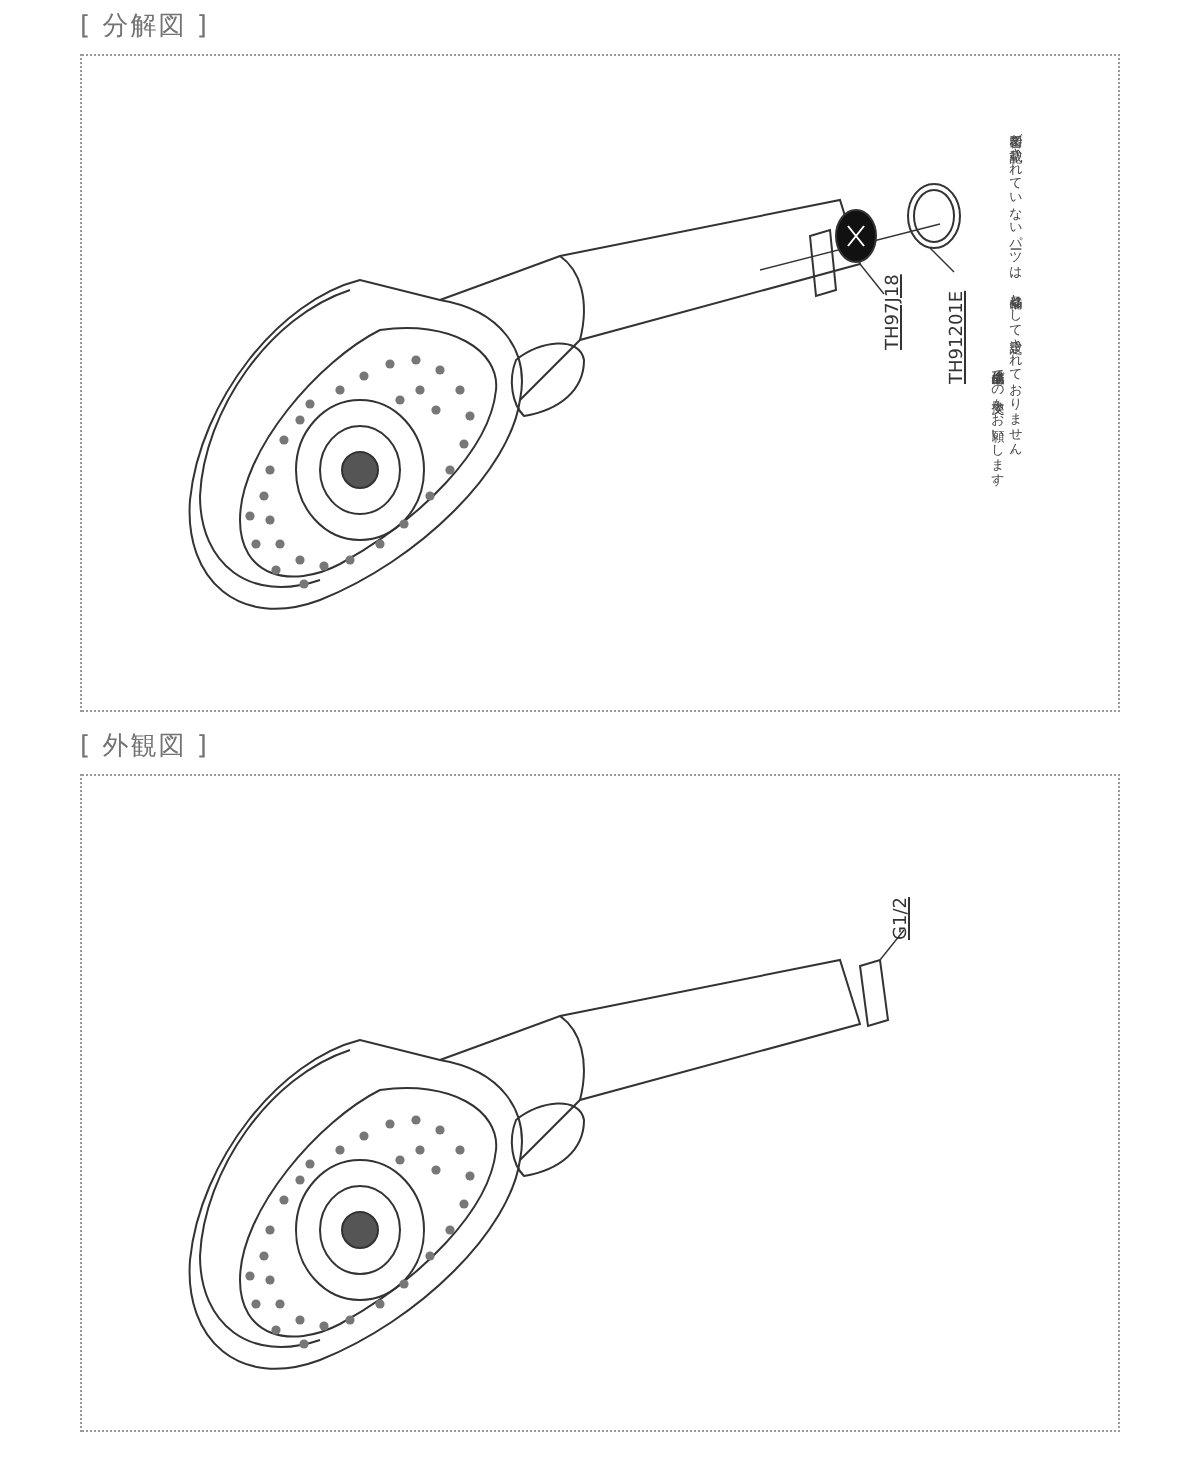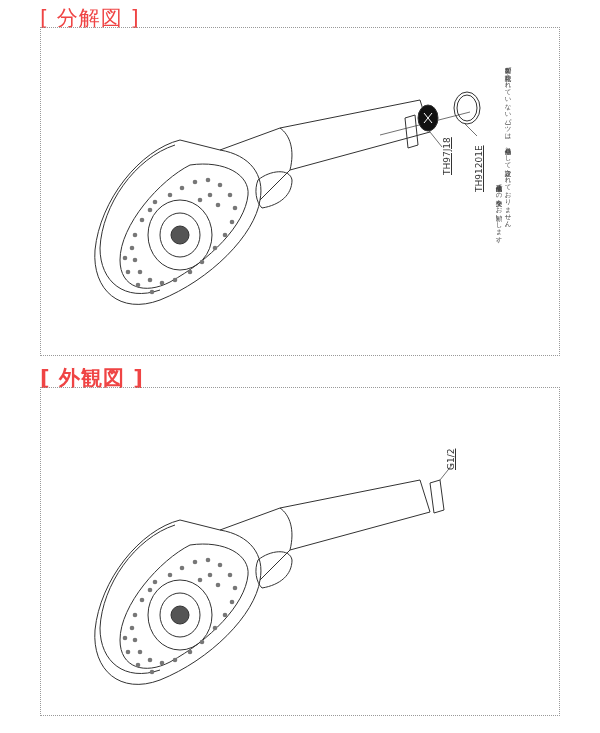--- a/index.html
+++ b/index.html
@@ -1,31 +1,31 @@
 <!DOCTYPE html>
 <html><head>
 <meta charset="utf-8">
 <style>
   html,body{margin:0;padding:0;background:#fff;}
   body{width:600px;height:733px;position:relative;overflow:hidden;font-family:"DejaVu Sans",sans-serif;color:#222;}
-  .section-title{position:absolute;left:40px;font-size:21px;letter-spacing:1px;color:#ef4444;}
+  .section-title{position:absolute;left:40px;font-size:13px;letter-spacing:1px;color:#737373;}
   .frame{position:absolute;left:40px;width:520px;border:1px dotted #999;box-sizing:border-box;}
   #frame1{top:27px;height:329px;}
   #frame2{top:387px;height:329px;}
   svg{position:absolute;left:0;top:0;}
   .part-label{position:absolute;font-size:9px;transform:rotate(-90deg);transform-origin:left top;white-space:nowrap;text-decoration:underline;color:#333;}
   .note{position:absolute;font-size:6.5px;writing-mode:vertical-rl;line-height:9px;color:#444;white-space:nowrap;}
 </style>
 </head>
 <body>
 
 <div class="section-title" style="top:4px;">[ 分解図 ]</div>
 <div class="frame" id="frame1"></div>
 
-<div class="section-title" style="top:364px;font-weight:bold;">[ 外観図 ]</div>
+<div class="section-title" style="top:364px;">[ 外観図 ]</div>
 <div class="frame" id="frame2"></div>
 
 <svg width="600" height="733">
   <defs>
     <g id="shower" fill="none" stroke="#333" stroke-width="1">
 
       <path d="M0,0 C-40,10 -80,60 -85,110 C-88,150 -60,175 -20,160 C30,140 75,95 80,60 C85,35 70,15 40,10 Z"></path>
       <path d="M-5,5 C-45,18 -78,65 -80,108 C-80,142 -55,162 -20,150"></path>
 
       <path d="M10,25 C-20,40 -60,85 -60,120 C-60,148 -35,155 -10,142 C30,120 65,85 68,55 C70,35 45,20 10,25 Z"></path>

